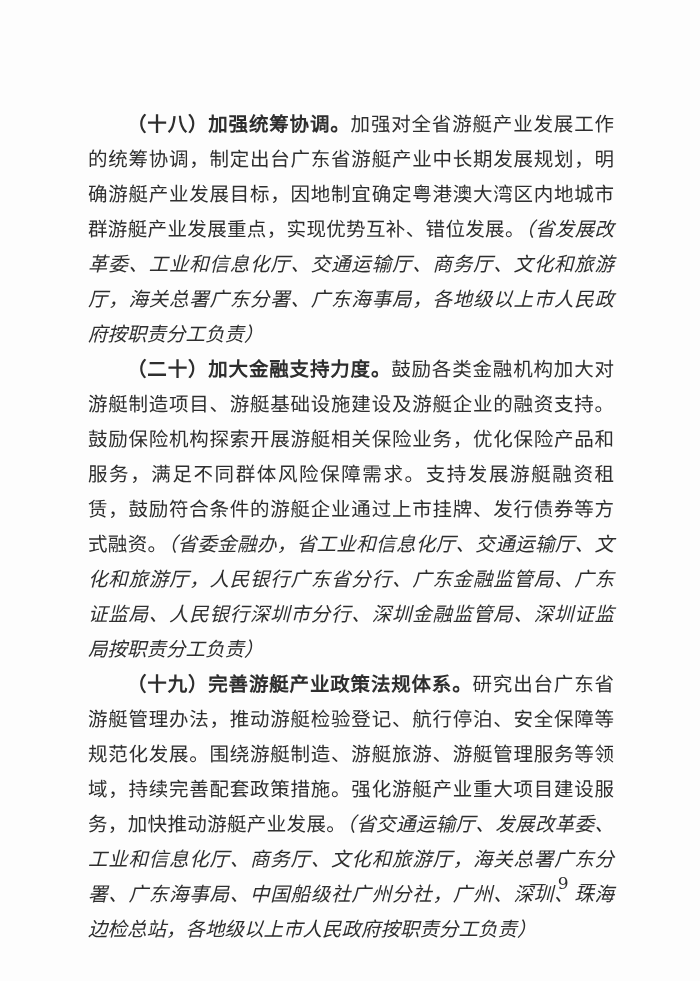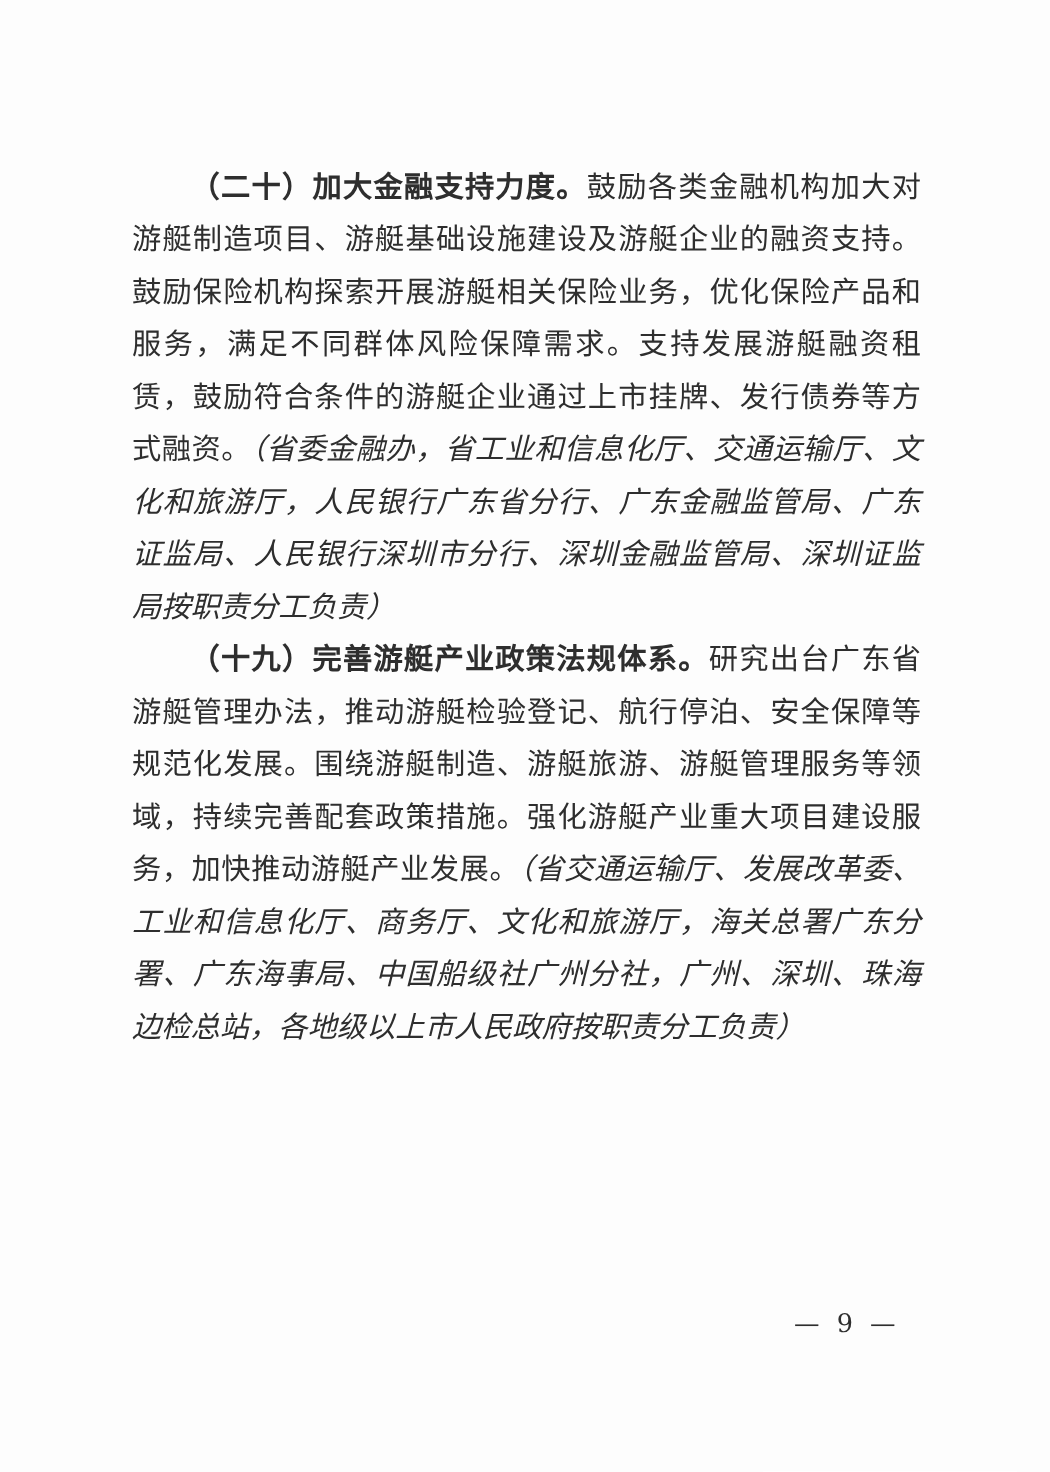--- a/index.html
+++ b/index.html
@@ -47,20 +47,23 @@
     letter-spacing: 3px;
     white-space: nowrap;
   }
 </style>
 </head>
 <body>
 
 <div class="page">
   <div class="content">
 
+    <p class="para">
+      <span class="clause-num">（十八）</span><span class="clause-heading">加强统筹协调。</span><span class="clause-body">加强对全省游艇产业发展工作的统筹协调，制定出台广东省游艇产业中长期发展规划，明确游艇产业发展目标，因地制宜确定粤港澳大湾区内地城市群游艇产业发展重点，实现优势互补、错位发展。</span><span class="clause-note">（省发展改革委、工业和信息化厅、交通运输厅、商务厅、文化和旅游厅，海关总署广东分署、广东海事局，各地级以上市人民政府按职责分工负责）</span>
+    </p>
 
     <p class="para">
       <span class="clause-num">（二十）</span><span class="clause-heading">加大金融支持力度。</span><span class="clause-body">鼓励各类金融机构加大对游艇制造项目、游艇基础设施建设及游艇企业的融资支持。鼓励保险机构探索开展游艇相关保险业务，优化保险产品和服务，满足不同群体风险保障需求。支持发展游艇融资租赁，鼓励符合条件的游艇企业通过上市挂牌、发行债券等方式融资。</span><span class="clause-note">（省委金融办，省工业和信息化厅、交通运输厅、文化和旅游厅，人民银行广东省分行、广东金融监管局、广东证监局、人民银行深圳市分行、深圳金融监管局、深圳证监局按职责分工负责）</span>
     </p>
 
     <p class="para">
       <span class="clause-num">（十九）</span><span class="clause-heading">完善游艇产业政策法规体系。</span><span class="clause-body">研究出台广东省游艇管理办法，推动游艇检验登记、航行停泊、安全保障等规范化发展。围绕游艇制造、游艇旅游、游艇管理服务等领域，持续完善配套政策措施。强化游艇产业重大项目建设服务，加快推动游艇产业发展。</span><span class="clause-note">（省交通运输厅、发展改革委、工业和信息化厅、商务厅、文化和旅游厅，海关总署广东分署、广东海事局、中国船级社广州分社，广州、深圳、珠海边检总站，各地级以上市人民政府按职责分工负责）</span>
     </p>
 
   </div>

